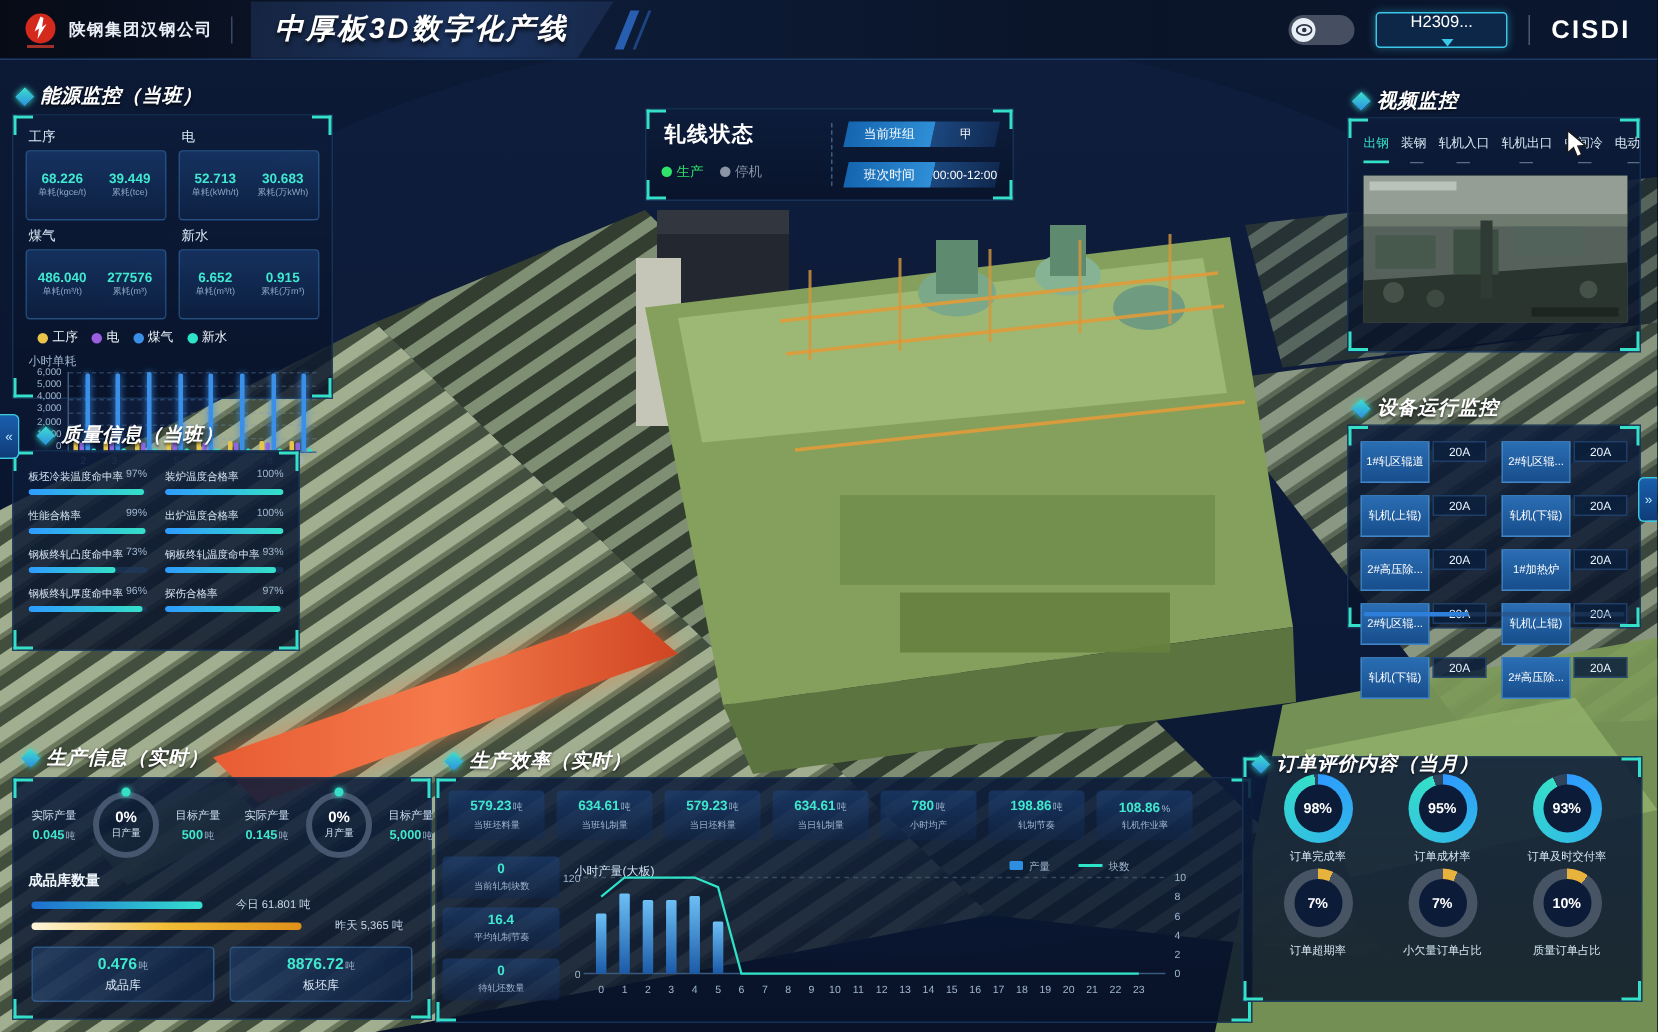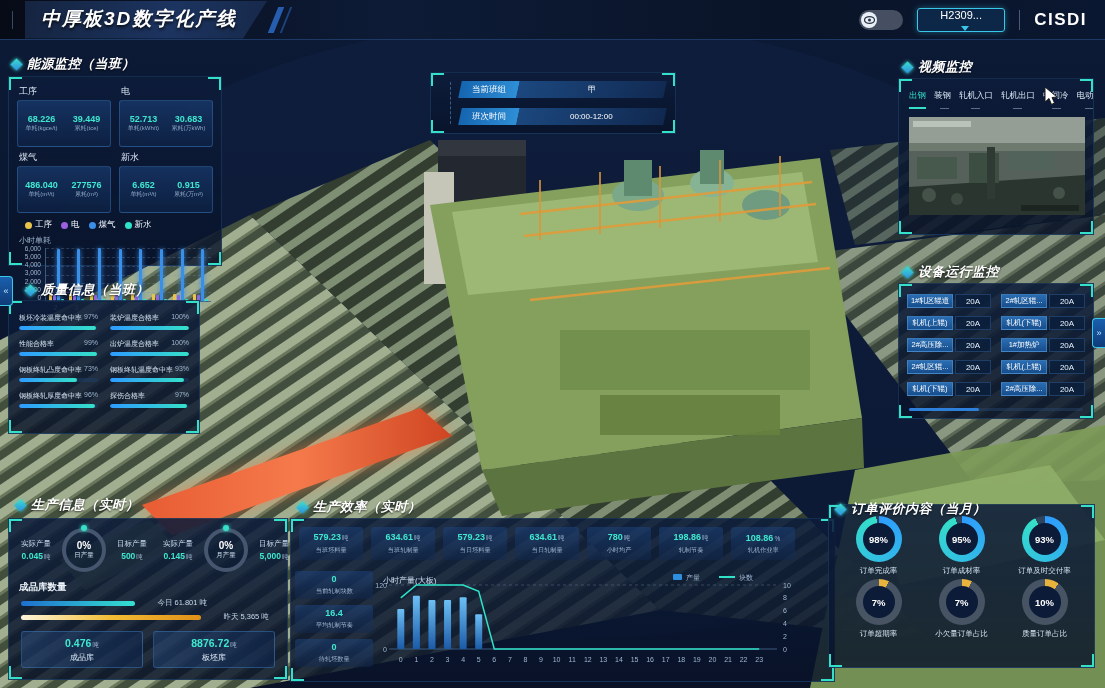--- a/index.html
+++ b/index.html
@@ -113,21 +113,21 @@
   .vtab.active{color:#35e0c8;border-bottom:2px solid #35e0c8;}
   .vtab:not(.active)::after{content:"";position:absolute;left:35%;bottom:0;width:9px;
     border-top:1px solid #5a6f88;}
   .vfeed{margin:8px 10px 0;width:176px;height:98px;background:#3c4840;cursor:pointer;}
 
   
   #p-dev-title{left:903px;top:263px;}
   #p-dev{left:898px;top:283px;width:196px;height:136px;}
   .dgrid{display:grid;grid-template-columns:1fr 1fr;gap:8px 10px;padding:10px 8px 0;}
   .dcell{display:flex;gap:2px;}
-  .dlabel{flex:1.3;height:14px;background:linear-gradient(180deg,#2a6db3,#174e8c);
+  .dlabel{flex:1.3;height:28px;background:linear-gradient(180deg,#2a6db3,#174e8c);
     border:1px solid rgba(90,160,220,.5);color:#fff;font-size:7.5px;display:flex;align-items:center;
     justify-content:center;white-space:nowrap;overflow:hidden;cursor:pointer;}
   .dvalue{flex:1;height:14px;background:rgba(10,30,60,.85);border:1px solid rgba(60,110,170,.4);
     color:#e8f4ff;font-size:8px;display:flex;align-items:center;justify-content:center;}
   .dscroll{position:absolute;left:10px;right:10px;bottom:7px;height:3px;background:rgba(40,70,110,.45);
     border-radius:2px;cursor:pointer;}
   .dthumb{width:70px;height:3px;background:#2e7fd9;border-radius:2px;}
 
   
   #p-prod-title{left:16px;top:496px;}
@@ -246,20 +246,28 @@
       <rect x="560" y="330" width="250" height="60" fill="#728e4c" opacity=".9"></rect>
       <rect x="600" y="395" width="180" height="40" fill="#66813f" opacity=".9"></rect>
     </g>
 
     <polygon points="142,505 420,408 452,436 172,535" fill="#ff7a3d" opacity=".55" filter="url(#blur8)"></polygon>
     <polygon points="142,505 420,408 452,436 172,535" fill="url(#slabG)"></polygon>
     <polygon points="60,560 150,520 175,545 85,590" fill="#8fae68" opacity=".7"></polygon>
   </svg>
 
   <header>
+    <div class="logo-wrap">
+      <svg width="26" height="26" viewBox="0 0 26 26">
+        <circle cx="13" cy="12" r="10" fill="#d42a1e"></circle>
+        <path d="M13,4 L9,14 L12,12 L11,19 L17,9 L14,11 L15,5 Z" fill="#fff"></path>
+        <rect x="4" y="23" width="18" height="2" fill="#a03028"></rect>
+      </svg>
+      <span class="company">陕钢集团汉钢公司</span>
+    </div>
     <div class="hdivider"></div>
     <div class="title-plate">
       <span class="main-title">中厚板3D数字化产线</span>
     </div>
     <div class="slash s1"></div>
     <div class="slash s2"></div>
     <div class="hdr-right">
       <div class="toggle">
         <span class="tknob">
           <svg width="11" height="8" viewBox="0 0 11 8">
@@ -511,20 +519,33 @@
           </div>
           <div class="qbar">
             <i class="qfill" style="width: 97%;"></i>
           </div>
         </div>
     </div>
   </section>
 
   <section class="panel" id="p-line">
     <div class="lswrap">
+      <div class="lsleft">
+        <div class="lstitle">轧线状态</div>
+        <div class="lslegend">
+          <span class="lsleg">
+              <i class="dot" style="background: rgb(47, 227, 107);"></i>
+              <b style="font-weight: normal; color: rgb(47, 227, 107);">生产</b>
+            </span>
+          <span class="lsleg">
+              <i class="dot" style="background: rgb(138, 148, 166);"></i>
+              <b style="font-weight: normal; color: rgb(138, 148, 166);">停机</b>
+            </span>
+        </div>
+      </div>
       <div class="lsdiv"></div>
       <div class="lsrows">
         <div class="lsrow">
           <div class="lslabel">
               <span>当前班组</span>
             </div>
           <div class="lsvalue">
               <span>甲</span>
             </div>
         </div>

